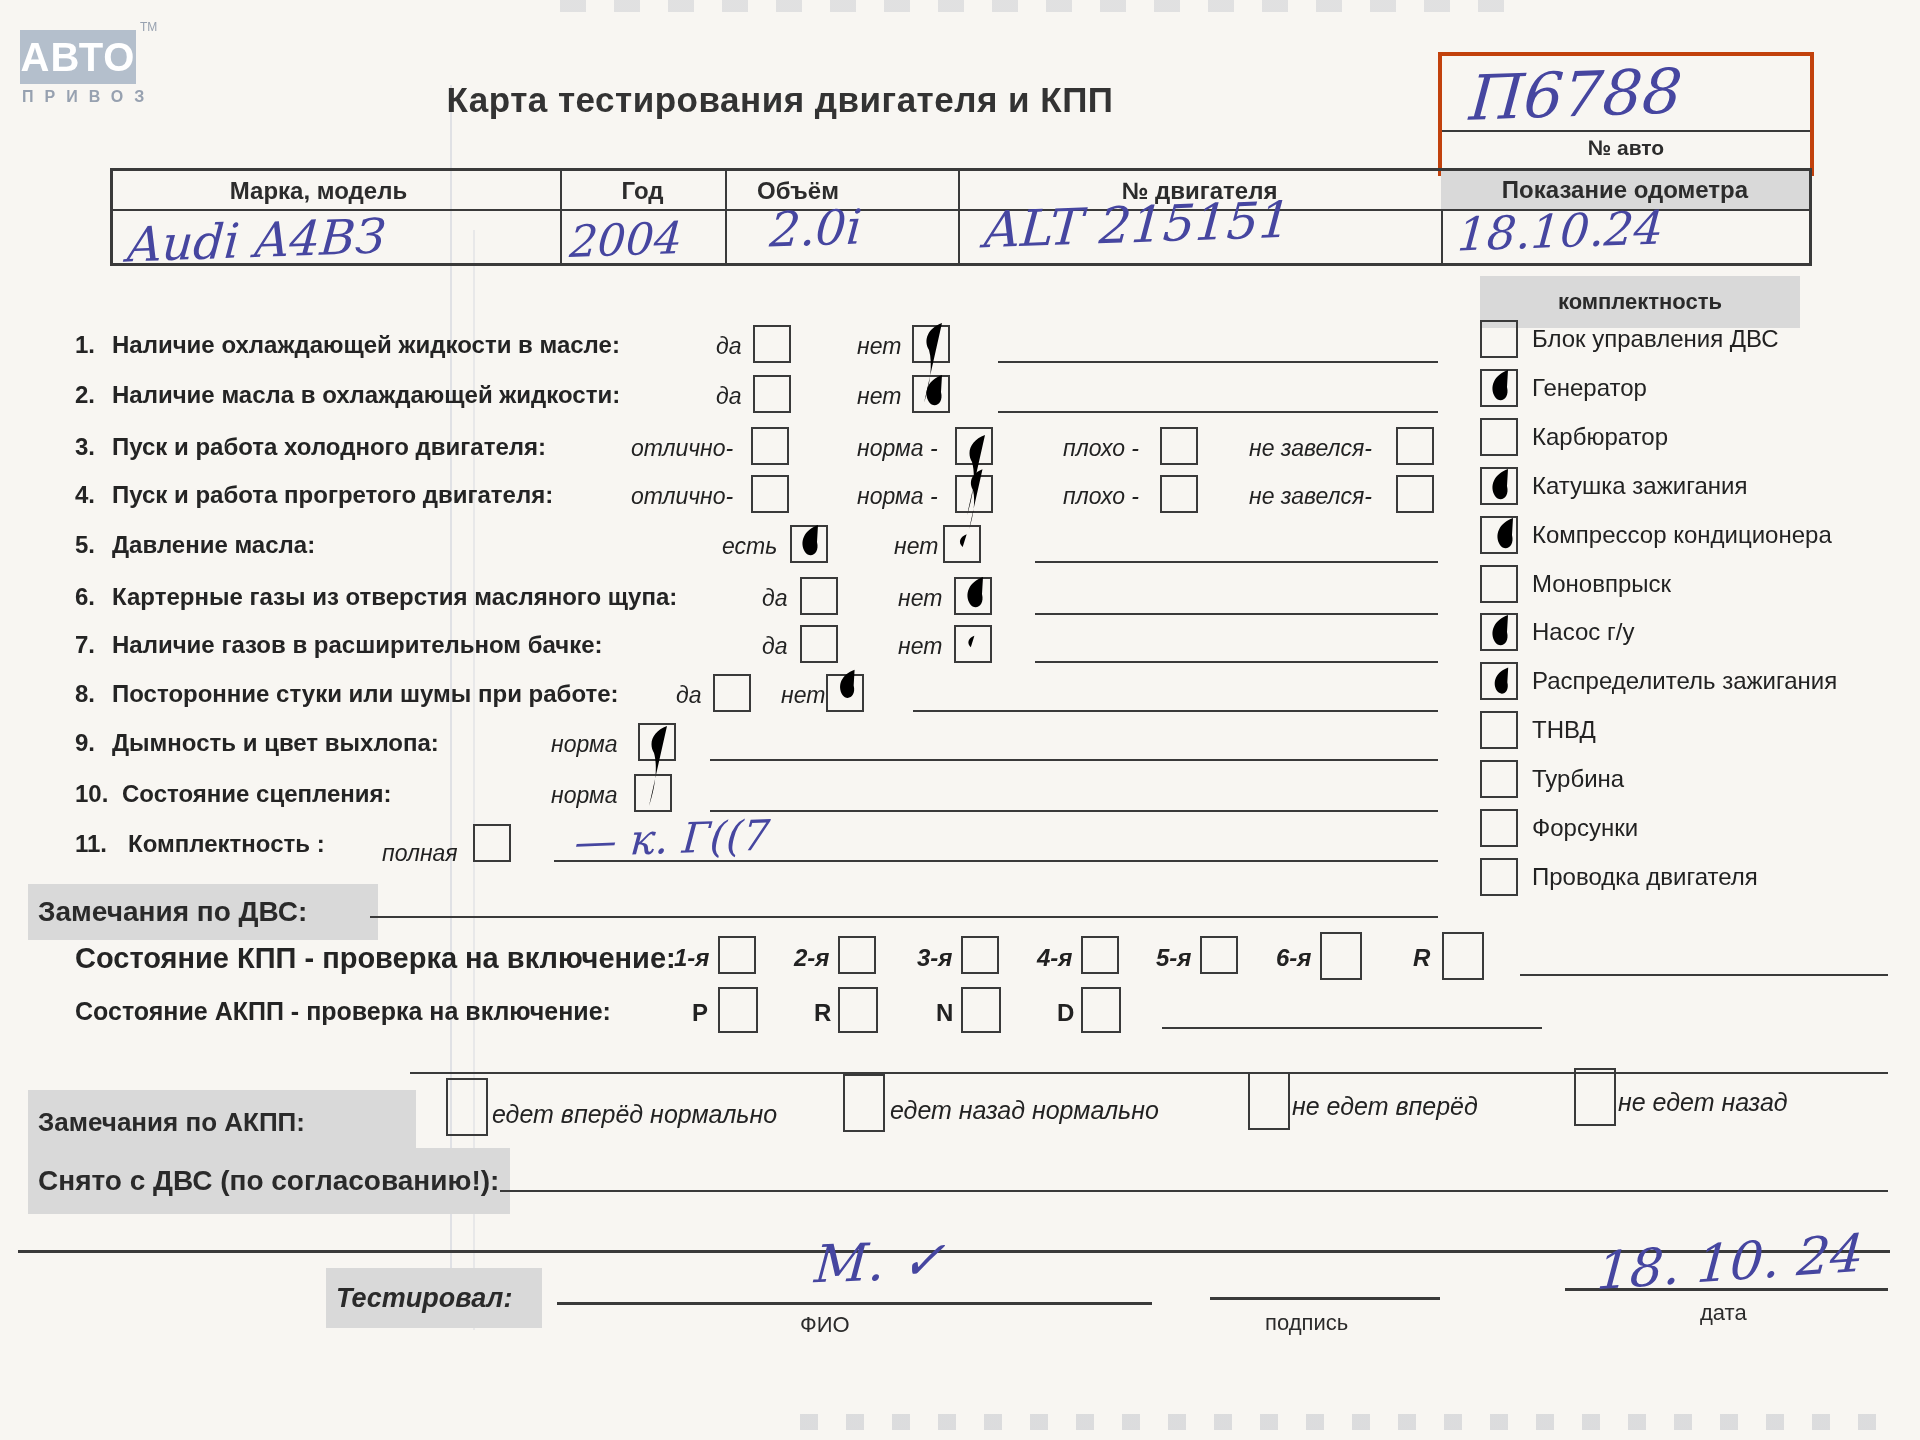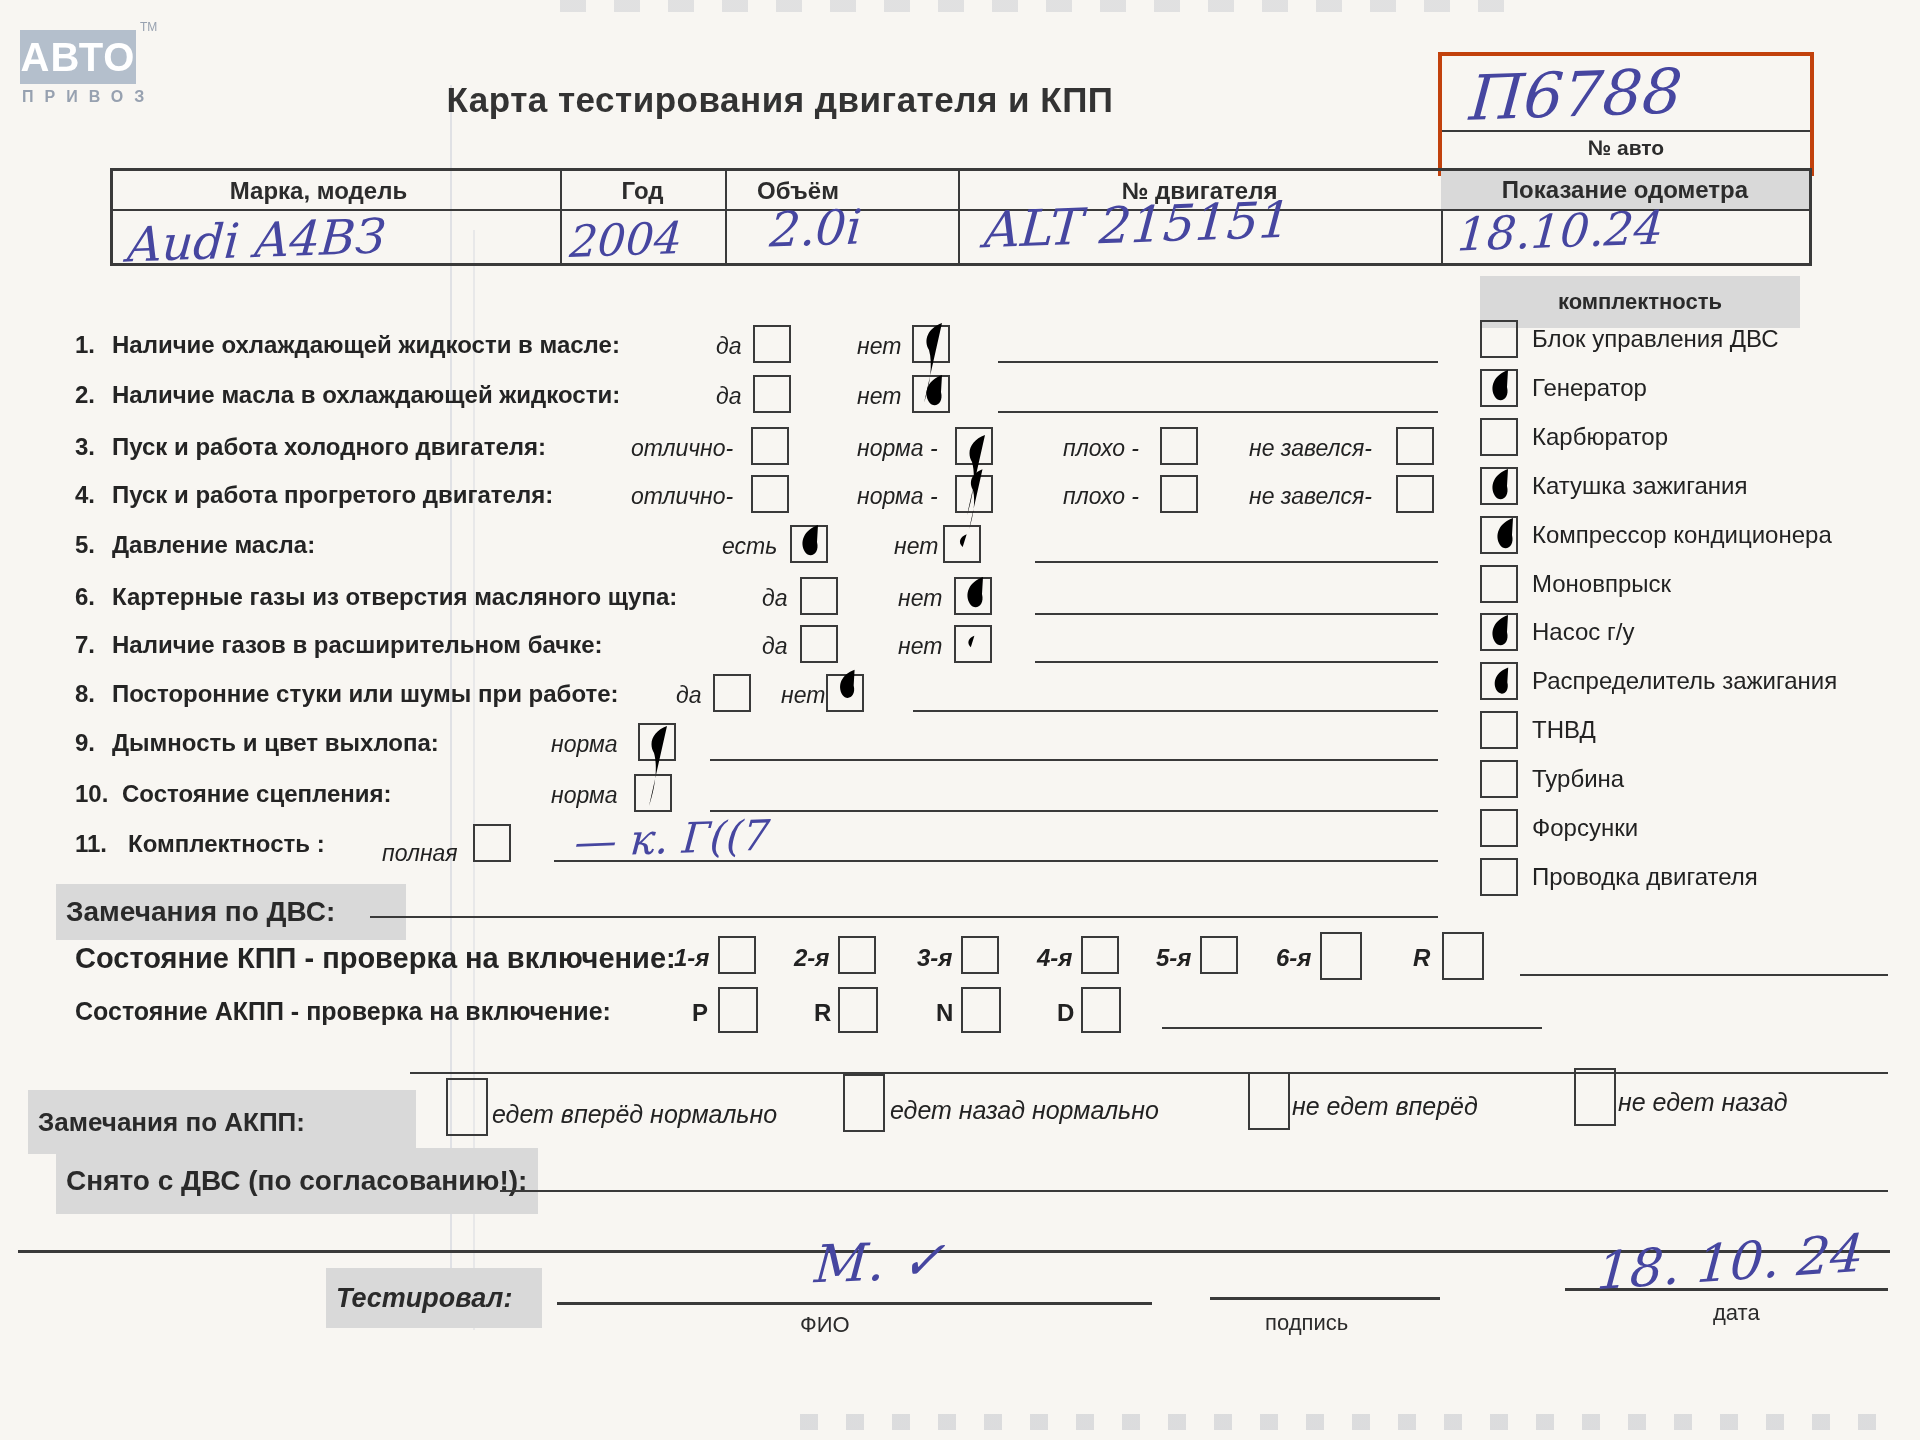--- a/index.html
+++ b/index.html
@@ -44,21 +44,21 @@
   .itm .lab{position:absolute;left:112px;top:10px;font-size:24px;font-weight:bold;white-space:nowrap;}
   .wline{position:absolute;border-bottom:2px solid #3a3a3a;height:0;}
   .chk{position:absolute;color:#4646a0;overflow:visible;}
   
   .hw{position:absolute;font-family:"DejaVu Serif",serif;font-style:italic;color:#4646a0;
     white-space:nowrap;transform:skewX(-6deg) rotate(-2deg);}
   
   .rrow{position:absolute;left:1480px;width:440px;height:48px;}
   .rrow .cb{left:0;top:0;}
   .rrow .rlab{position:absolute;left:52px;top:5px;font-size:24px;color:#222;white-space:nowrap;}
-  .seclab28{font-size:28px;margin-left:28px;}
+  .seclab28{font-size:28px;}
   .seclab26{font-size:26px;}
   .gearlab{position:absolute;font-style:italic;font-size:24px;font-weight:bold;color:#222;}
   .gearlab.up{font-style:normal;}
   .footer-lab{position:absolute;font-size:22px;color:#2b2b2b;}
 </style>
 </head>
 <body>
 
 <div class="page">
 
@@ -366,17 +366,17 @@
   <div class="wline" style="left:500px;top:1190px;width:1388px;"></div>
 
   <div class="wline" style="left:18px;top:1250px;width:1872px;border-bottom-width:3px;"></div>
 
   <div class="graylab" style="left:326px;top:1268px;width:196px;height:40px;font-style:italic;font-size:27px;">Тестировал:</div>
   <div class="wline" style="left:557px;top:1302px;width:595px;border-bottom-width:3px;"></div>
   <div class="footer-lab" style="left:800px;top:1312px;">ФИО</div>
   <div class="wline" style="left:1210px;top:1297px;width:230px;border-bottom-width:3px;"></div>
   <div class="footer-lab" style="left:1265px;top:1310px;">подпись</div>
   <div class="wline" style="left:1565px;top:1288px;width:323px;border-bottom-width:3px;"></div>
-  <div class="footer-lab" style="left:1700px;top:1300px;margin-left:13px;">дата</div>
+  <div class="footer-lab" style="left:1700px;top:1300px;">дата</div>
   <div class="hw" style="left:815px;top:1232px;font-size:52px;">М. ✓</div>
   <div class="hw" style="left:1598px;top:1232px;font-size:52px;transform:skewX(-8deg) rotate(-4deg);">18. 10. 24</div>
 
 </div>
 
 </body></html>

